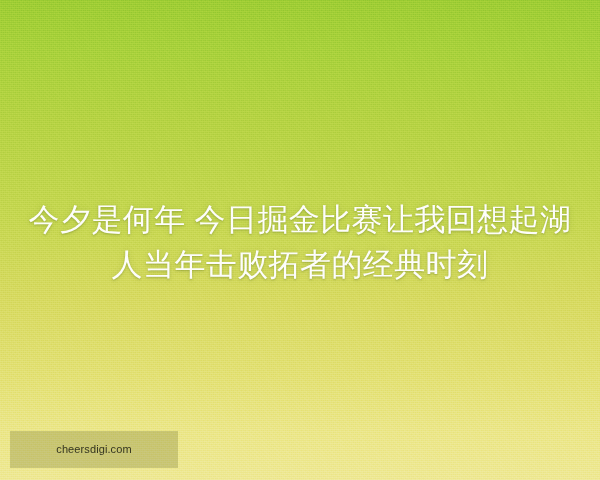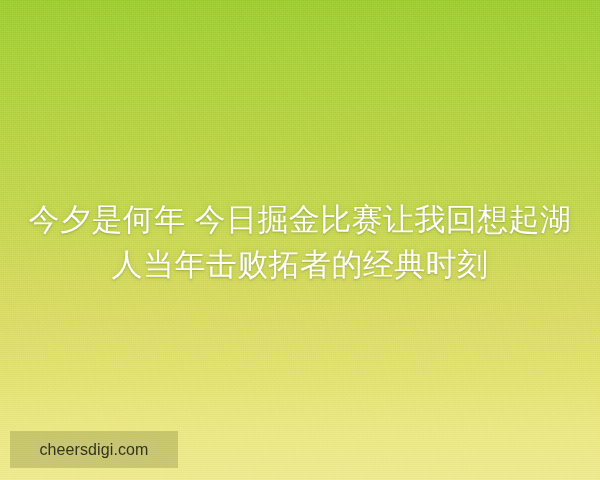--- a/index.html
+++ b/index.html
@@ -75,21 +75,21 @@
     width: 168px;
     height: 37px;
     background: rgba(60, 64, 10, 0.20);
     display: flex;
     align-items: center;
     justify-content: center;
   }
 
   #watermark-text {
     color: #33341f;
-    font-size: 16px;
+    font-size: 11px;
     letter-spacing: 0.1px;
     line-height: 1;
     white-space: nowrap;
   }
 </style>
 </head>
 <body>
 
 <div id="canvas">
 

